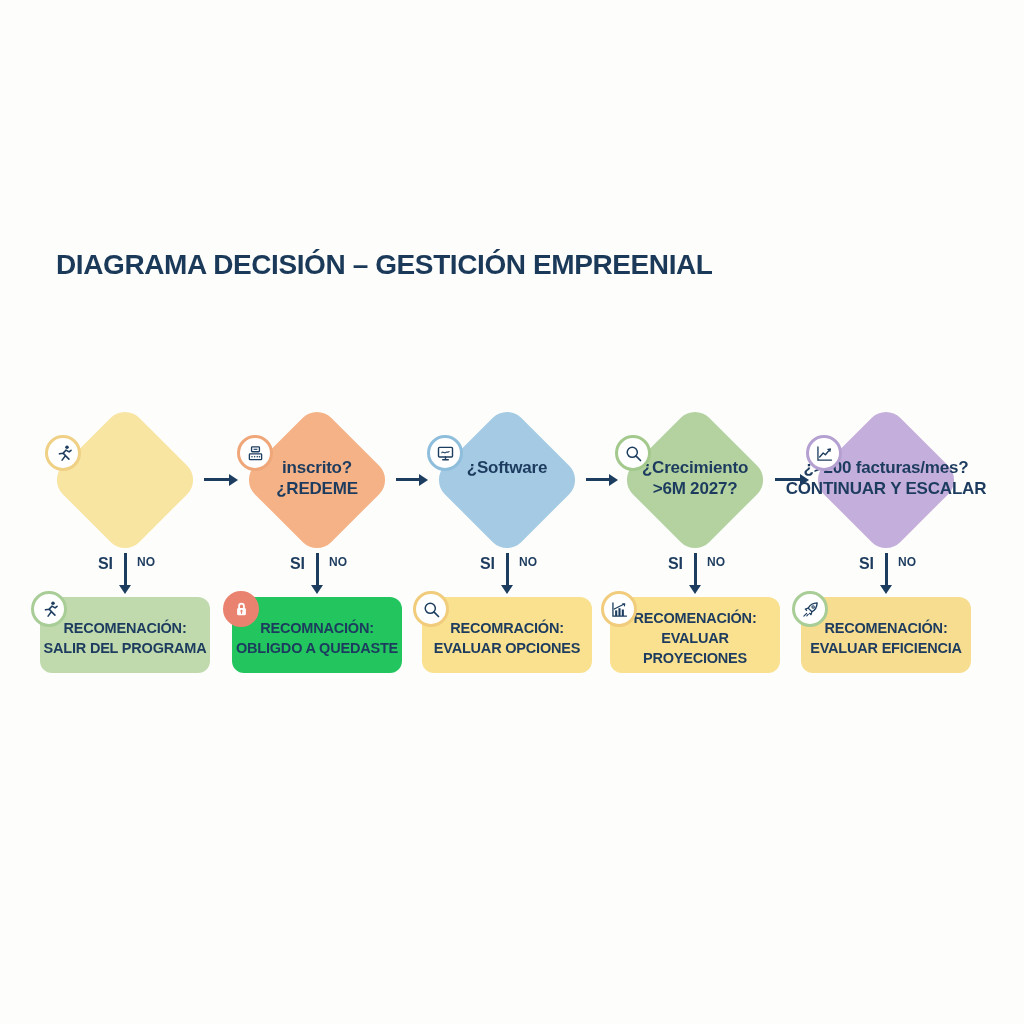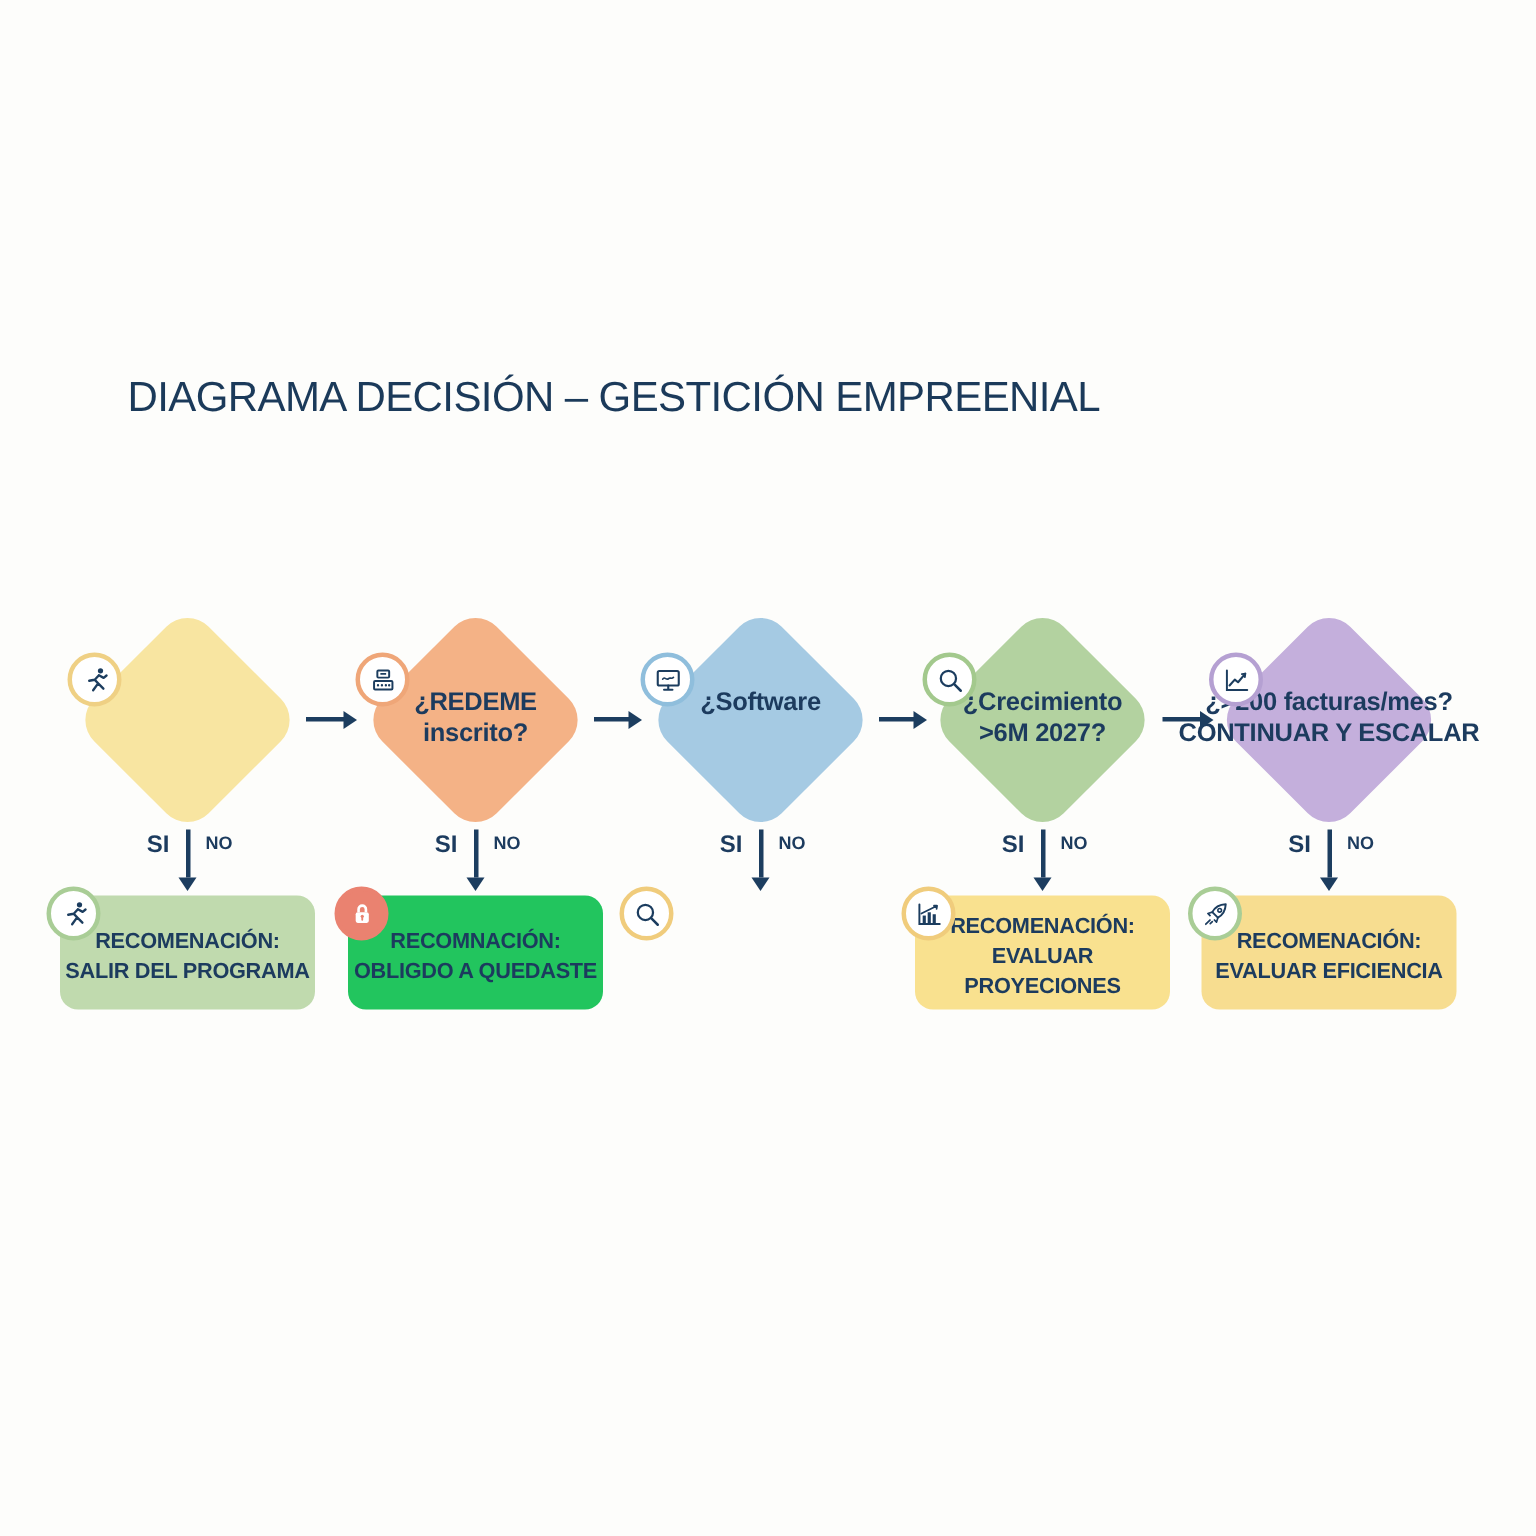--- a/index.html
+++ b/index.html
@@ -7,22 +7,22 @@
   body {
     font-family: "Liberation Sans", sans-serif;
     background:#FDFDFB;
     position:relative;
     overflow:hidden;
     color:#1C3B5E;
   }
   #canvas { position:absolute; inset:0; width:1024px; height:1024px; }
 
   .page-title {
-    position:absolute; left:85px; top:249px;
-    font-size:28px; font-weight:normal; letter-spacing:-0.4px;
+    position:absolute; left:56px; top:249px;
+    font-size:28px; font-weight:bold; letter-spacing:-0.4px;
     color:#1B3A5A; white-space:nowrap;
   }
 
   .col { position:absolute; top:400px; width:220px; height:290px; }
 
   .diamond {
     position:absolute; left:56px; top:26px;
     width:108px; height:108px;
     border-radius:20px;
     transform:rotate(45deg);
@@ -155,22 +155,22 @@
     <div class="icon-circle box-icon" style="border-color: rgb(169, 205, 150); background-color: rgb(255, 255, 255);">
       <svg>
           <use href="#sym-runner"></use>
         </svg>
     </div>
   </div>
 
   <div class="col" style="left:207px">
     <div class="diamond" style="background-color: rgb(244, 178, 134);"></div>
     <div class="q-text">
+      <div>inscrito?</div>
       <div>¿REDEME</div>
-      <div>inscrito?</div>
     </div>
     <div class="icon-circle diamond-icon" style="border-color: rgb(239, 166, 120); background-color: rgb(255, 255, 255);">
       <svg>
           <use href="#sym-invoice-machine"></use>
         </svg>
     </div>
     <div class="v-arrow"></div>
     <div class="branch-yes">SI</div>
     <div class="branch-no">NO</div>
     <div class="rec-box" style="background-color: #22c55e;">
@@ -190,20 +190,24 @@
       <div>¿Software</div>
     </div>
     <div class="icon-circle diamond-icon" style="border-color: rgb(143, 190, 220); background-color: rgb(255, 255, 255);">
       <svg>
           <use href="#sym-monitor"></use>
         </svg>
     </div>
     <div class="v-arrow"></div>
     <div class="branch-yes">SI</div>
     <div class="branch-no">NO</div>
+    <div class="rec-box" style="background-color: rgb(249, 225, 143);">
+      <div class="rec-line">RECOMRACIÓN:</div>
+      <div class="rec-line">EVALUAR OPCIONES</div>
+    </div>
     <div class="icon-circle box-icon" style="border-color: rgb(240, 204, 124); background-color: rgb(255, 255, 255);">
       <svg>
           <use href="#sym-magnifier"></use>
         </svg>
     </div>
   </div>
 
   <div class="col" style="left:585px">
     <div class="diamond" style="background-color: rgb(179, 210, 160);"></div>
     <div class="q-text">

